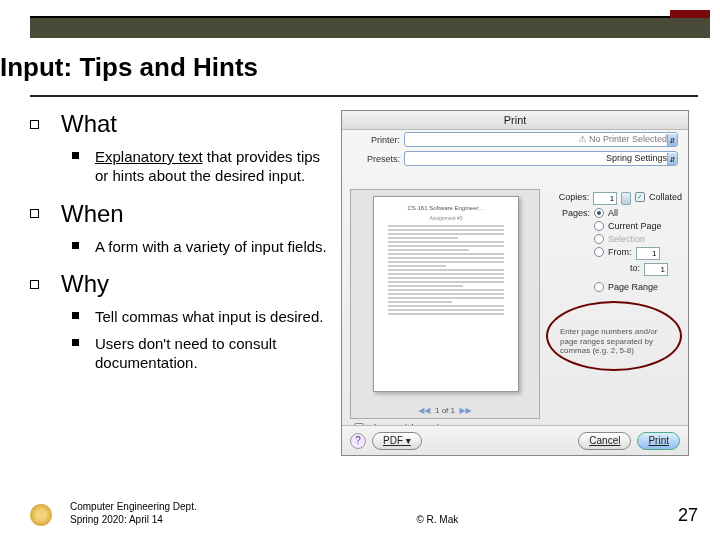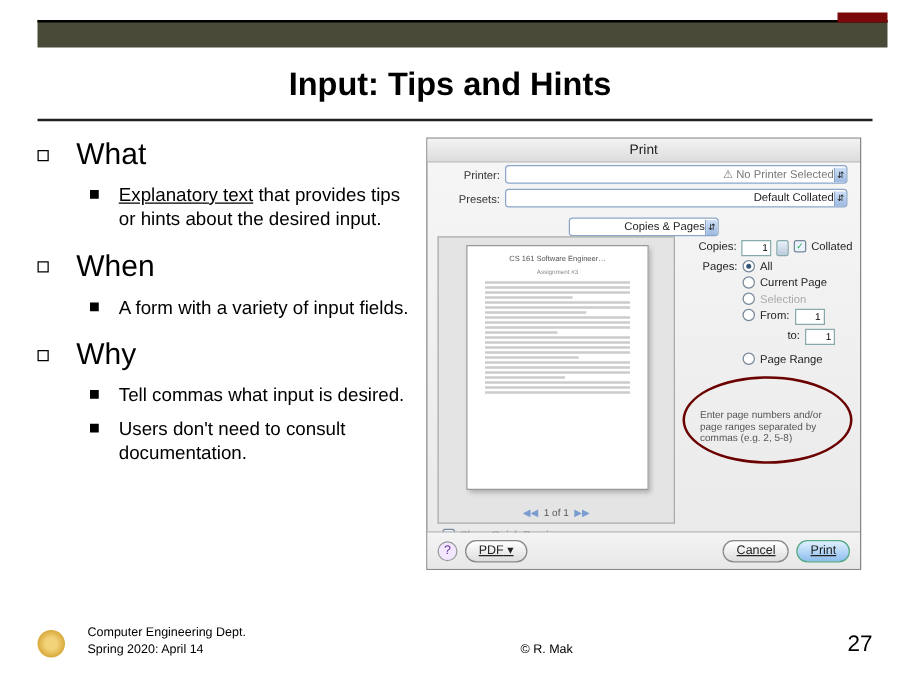--- a/index.html
+++ b/index.html
@@ -22,21 +22,20 @@
     content: "";
     position: absolute;
     right: 0; top: -8px;
     width: 40px; height: 8px;
     background: #7a0a0a;
   }
   .title {
     position: absolute;
     top: 52px;
     left: 0; right: 0;
-    text-align: center;
     font-size: 26px;
     color: #000;
   }
   .title-underline {
     position: absolute;
     top: 95px; left: 30px; right: 22px;
     border-top: 2px solid #222;
   }
   .content {
     position: absolute;
@@ -297,27 +296,21 @@
   <div class="dlg-row">
     <span class="lbl">Printer:</span>
     <div class="dd">
       <span style="color:#777">⚠ <span>No Printer Selected</span></span>
       <span class="arr">⇵</span>
     </div>
   </div>
   <div class="dlg-row">
     <span class="lbl">Presets:</span>
     <div class="dd">
-      <span>Default Collated</span>
-      <span class="arr">⇵</span>
-    </div>
-  </div>
-  <div class="dlg-row" style="justify-content:center;margin-top:4px;">
-    <div class="dd" style="flex:0 0 120px;">
-      <span>Copies &amp; Pages</span>
+      <span>Spring Settings</span>
       <span class="arr">⇵</span>
     </div>
   </div>
 
   <div class="preview">
     <div class="page">
       <div class="hd">CS 161 Software Engineer…</div>
       <div style="font-size:5px;text-align:center;color:#888;margin-bottom:4px;">Assignment #3</div>
       <div class="ln"></div>
         <div class="ln"></div>

